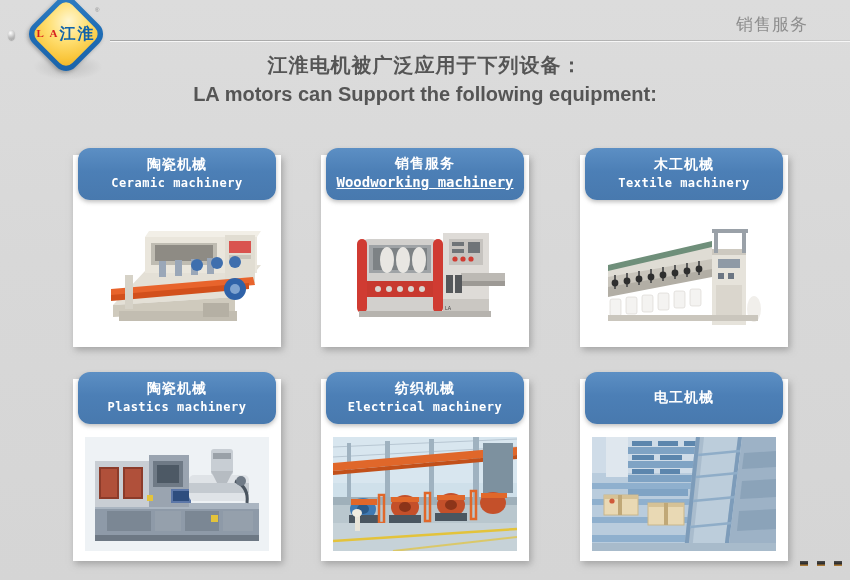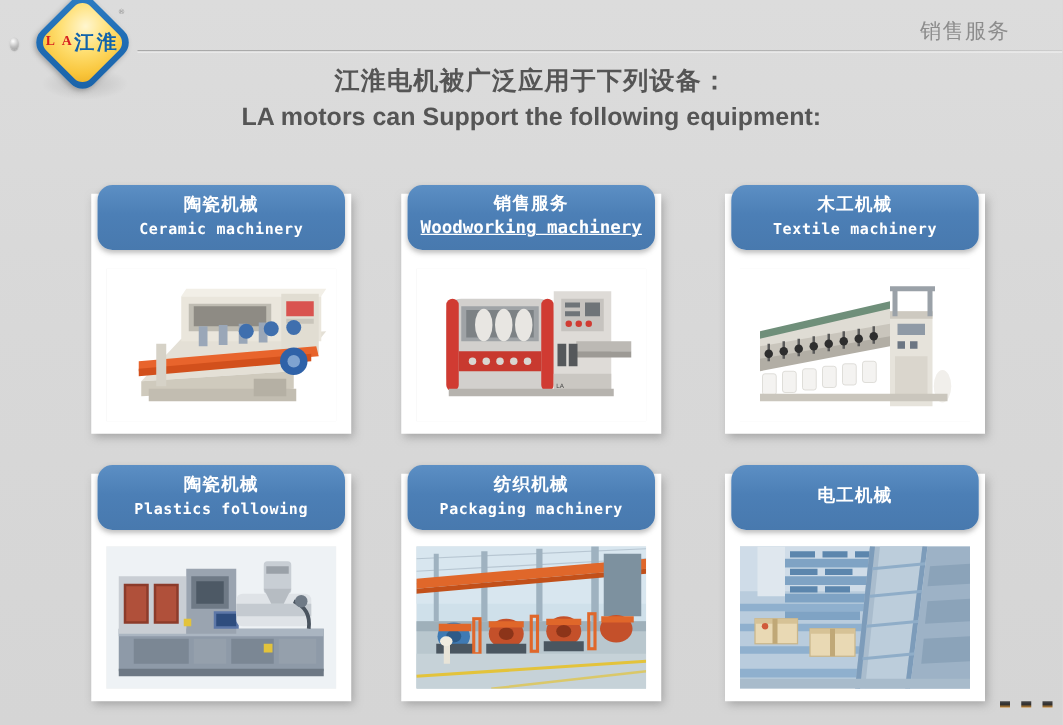--- a/index.html
+++ b/index.html
@@ -479,21 +479,21 @@
             <g fill="#e3c33b">
                 <rect x="126" y="78" width="7" height="7"></rect>
                 <rect x="62" y="58" width="6" height="6"></rect>
               </g>
             <rect x="10" y="98" width="164" height="6" fill="#6d7884"></rect>
           </svg>
         </div>
       </div>
       <div class="card-head">
         <div class="card-head-cn">陶瓷机械</div>
-        <div class="card-head-en">Plastics following</div>
+        <div class="card-head-en">Plastics machinery</div>
       </div>
     </div>
 
     <div class="card row2" style="left:321px; top:224px;">
       <div class="card-body">
         <div class="photo">
           <svg class="ph-svg" viewBox="0 0 184 114" preserveAspectRatio="none">
             <rect width="184" height="114" fill="#cfe0ea"></rect>
             <rect y="0" width="184" height="46" fill="#d8e6ef"></rect>
             <g stroke="#b7c6d2" stroke-width="1">
@@ -542,21 +542,21 @@
             <rect y="86" width="184" height="28" fill="#c6d2d8"></rect>
             <path d="M0 104 L184 92" stroke="#e3c33b" stroke-width="2.5" fill="none"></path>
             <path d="M60 114 L184 100" stroke="#e3c33b" stroke-width="2" fill="none" opacity=".7"></path>
             <rect x="22" y="78" width="5" height="16" fill="#e8e4d8"></rect>
             <ellipse cx="24" cy="76" rx="5" ry="4" fill="#f0ece0"></ellipse>
           </svg>
         </div>
       </div>
       <div class="card-head">
         <div class="card-head-cn">纺织机械</div>
-        <div class="card-head-en">Packaging machinery</div>
+        <div class="card-head-en">Electrical machinery</div>
       </div>
     </div>
 
     <div class="card row2" style="left:580px; top:224px;">
       <div class="card-body">
         <div class="photo">
           <svg class="ph-svg" viewBox="0 0 184 114" preserveAspectRatio="none">
             <rect width="184" height="114" fill="#b9ccdd"></rect>
             <rect width="184" height="36" fill="#cfdce8"></rect>
             <rect x="14" y="0" width="22" height="40" fill="#dfe7ee"></rect>

